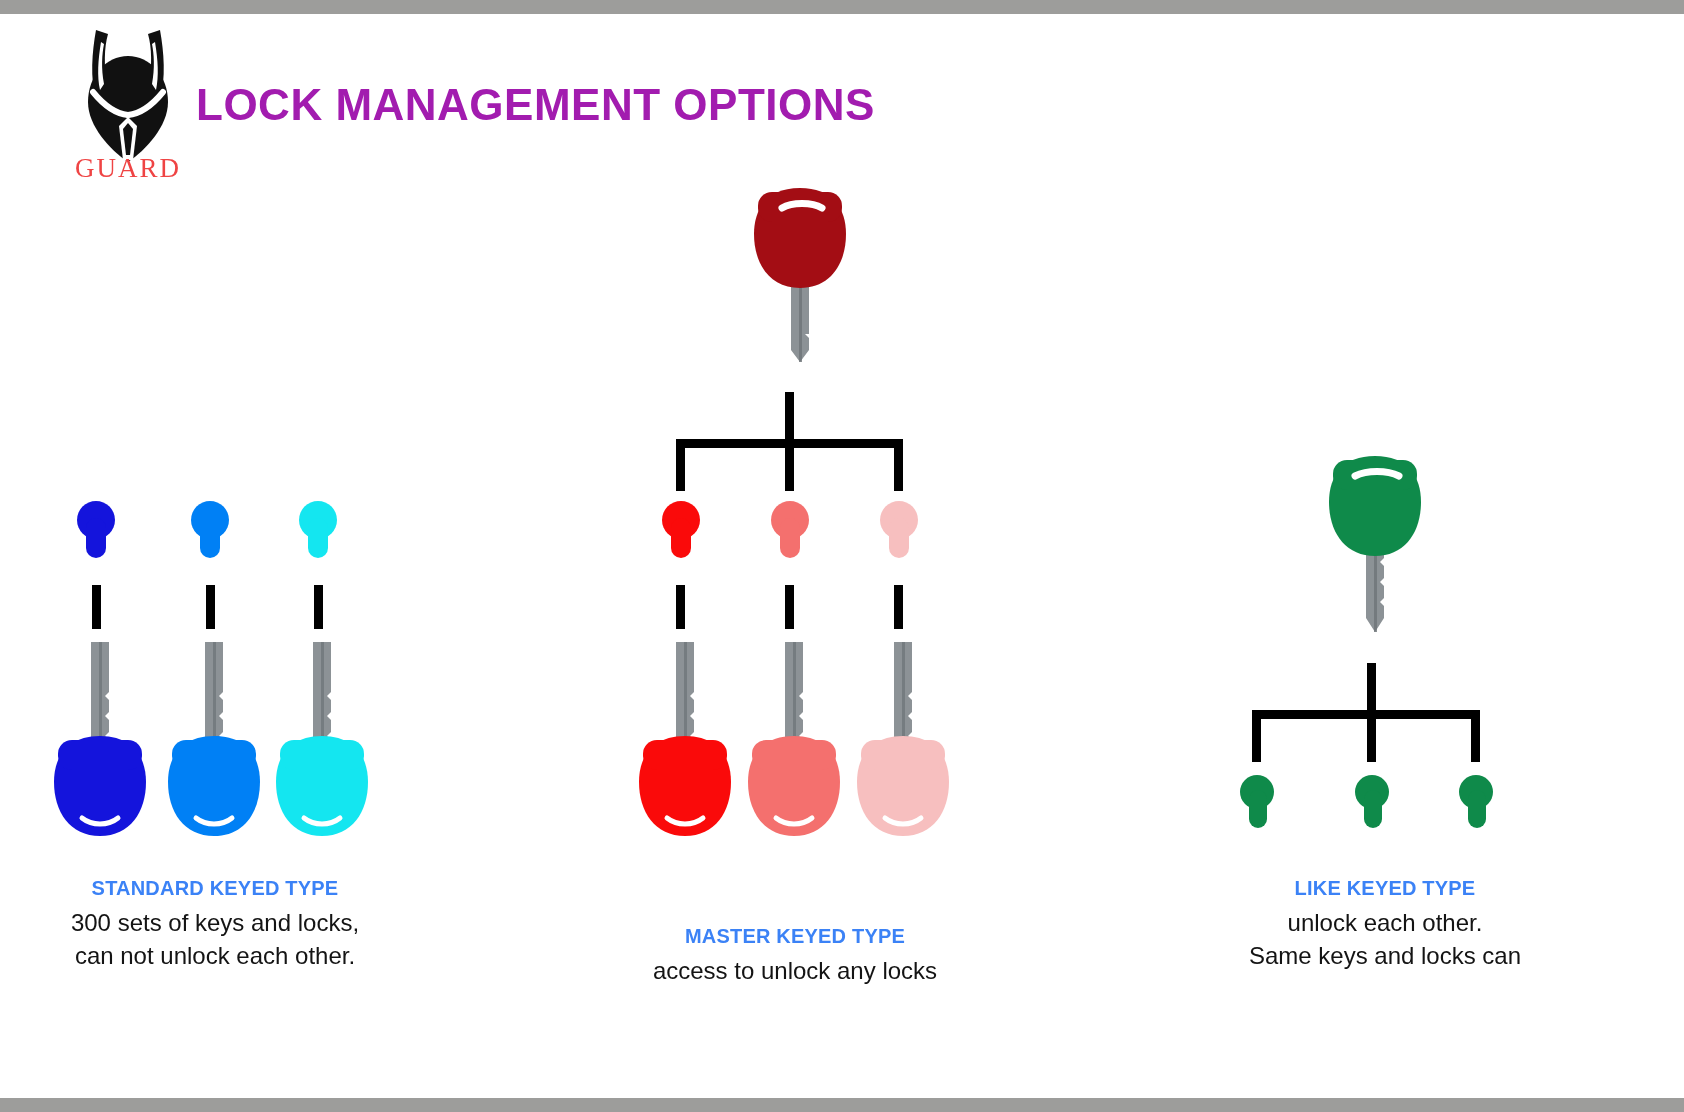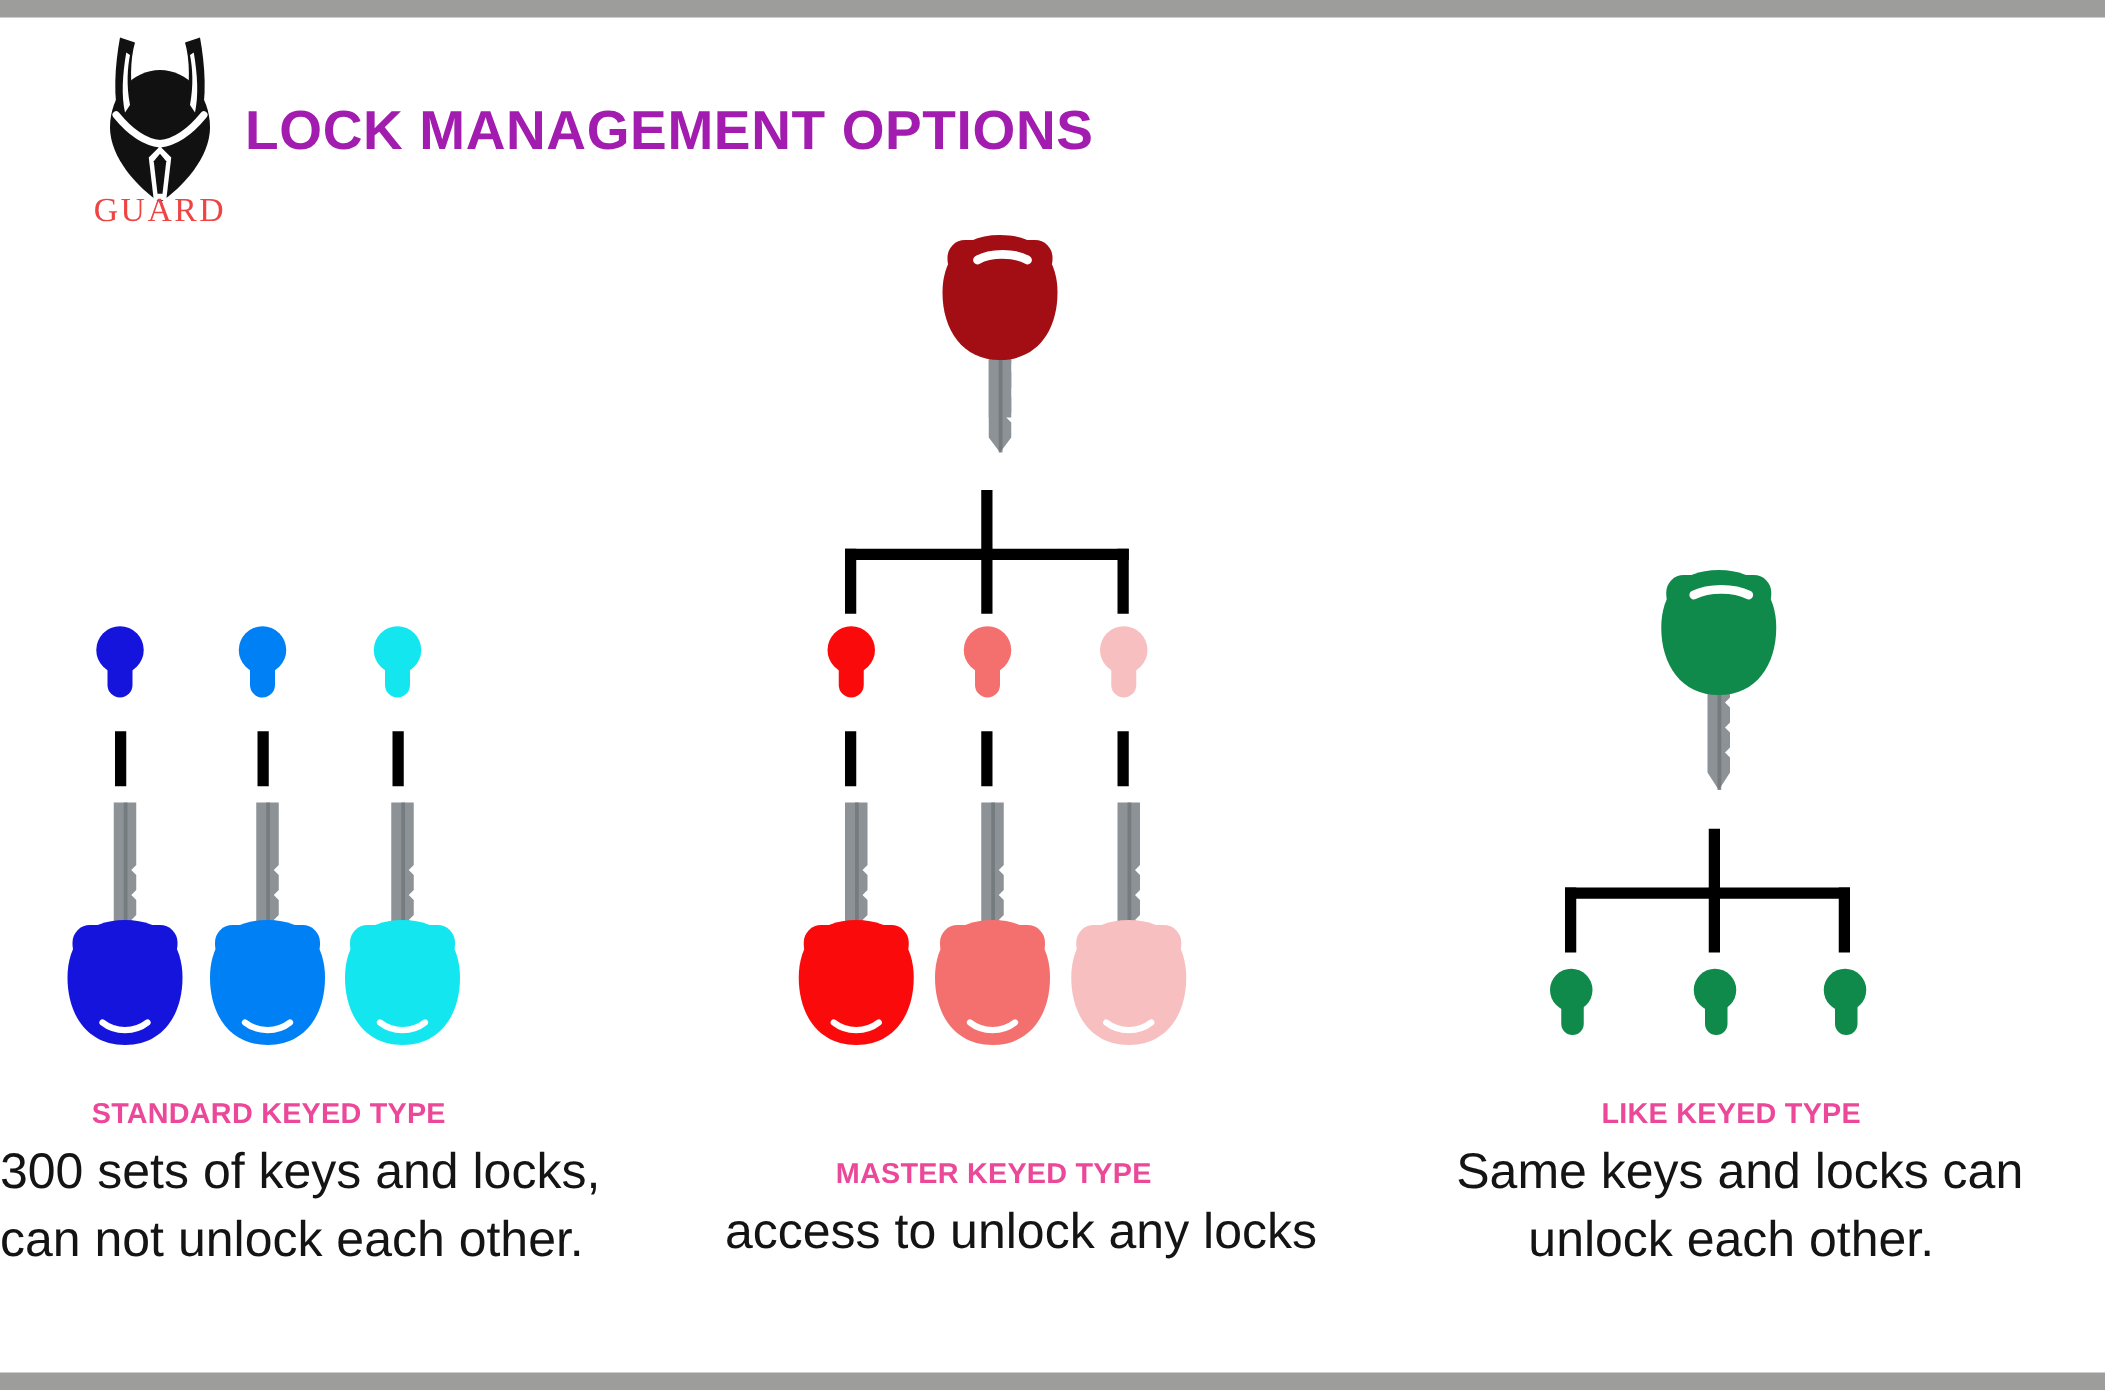--- a/index.html
+++ b/index.html
@@ -66,29 +66,29 @@
     position: absolute;
     background: #000000;
   }
 
   
   .caption {
     position: absolute;
     text-align: center;
   }
   .caption .cap-title {
-    font-size: 23px;
+    font-size: 20px;
     font-weight: bold;
-    color: #ec4899;
+    color: #3b82f6;
     letter-spacing: 0.2px;
     line-height: 1.25;
     white-space: nowrap;
   }
   .caption .cap-body {
-    font-size: 40px;
+    font-size: 24px;
     font-weight: normal;
     color: #141414;
     line-height: 1.38;
     margin-top: 5px;
   }
   .cap-line { display: block; white-space: nowrap; }
 
   svg { display: block; overflow: visible; }
 </style>
 </head>
@@ -267,18 +267,18 @@
     </g>
     <g>
       <circle cx="251" cy="22" r="17" fill="#0f8a4a"></circle>
       <rect x="243" y="20" width="18" height="38" rx="9" fill="#0f8a4a"></rect>
     </g>
   </svg>
 
   <div class="caption" style="left:1165px; top:876px; width:440px;">
     <div class="cap-title">LIKE KEYED TYPE</div>
     <div class="cap-body">
+      <span class="cap-line">unlock each other.</span>
       <span class="cap-line">Same keys and locks can</span>
-      <span class="cap-line">unlock each other.</span>
     </div>
   </div>
 
 </div>
 
 </body></html>

